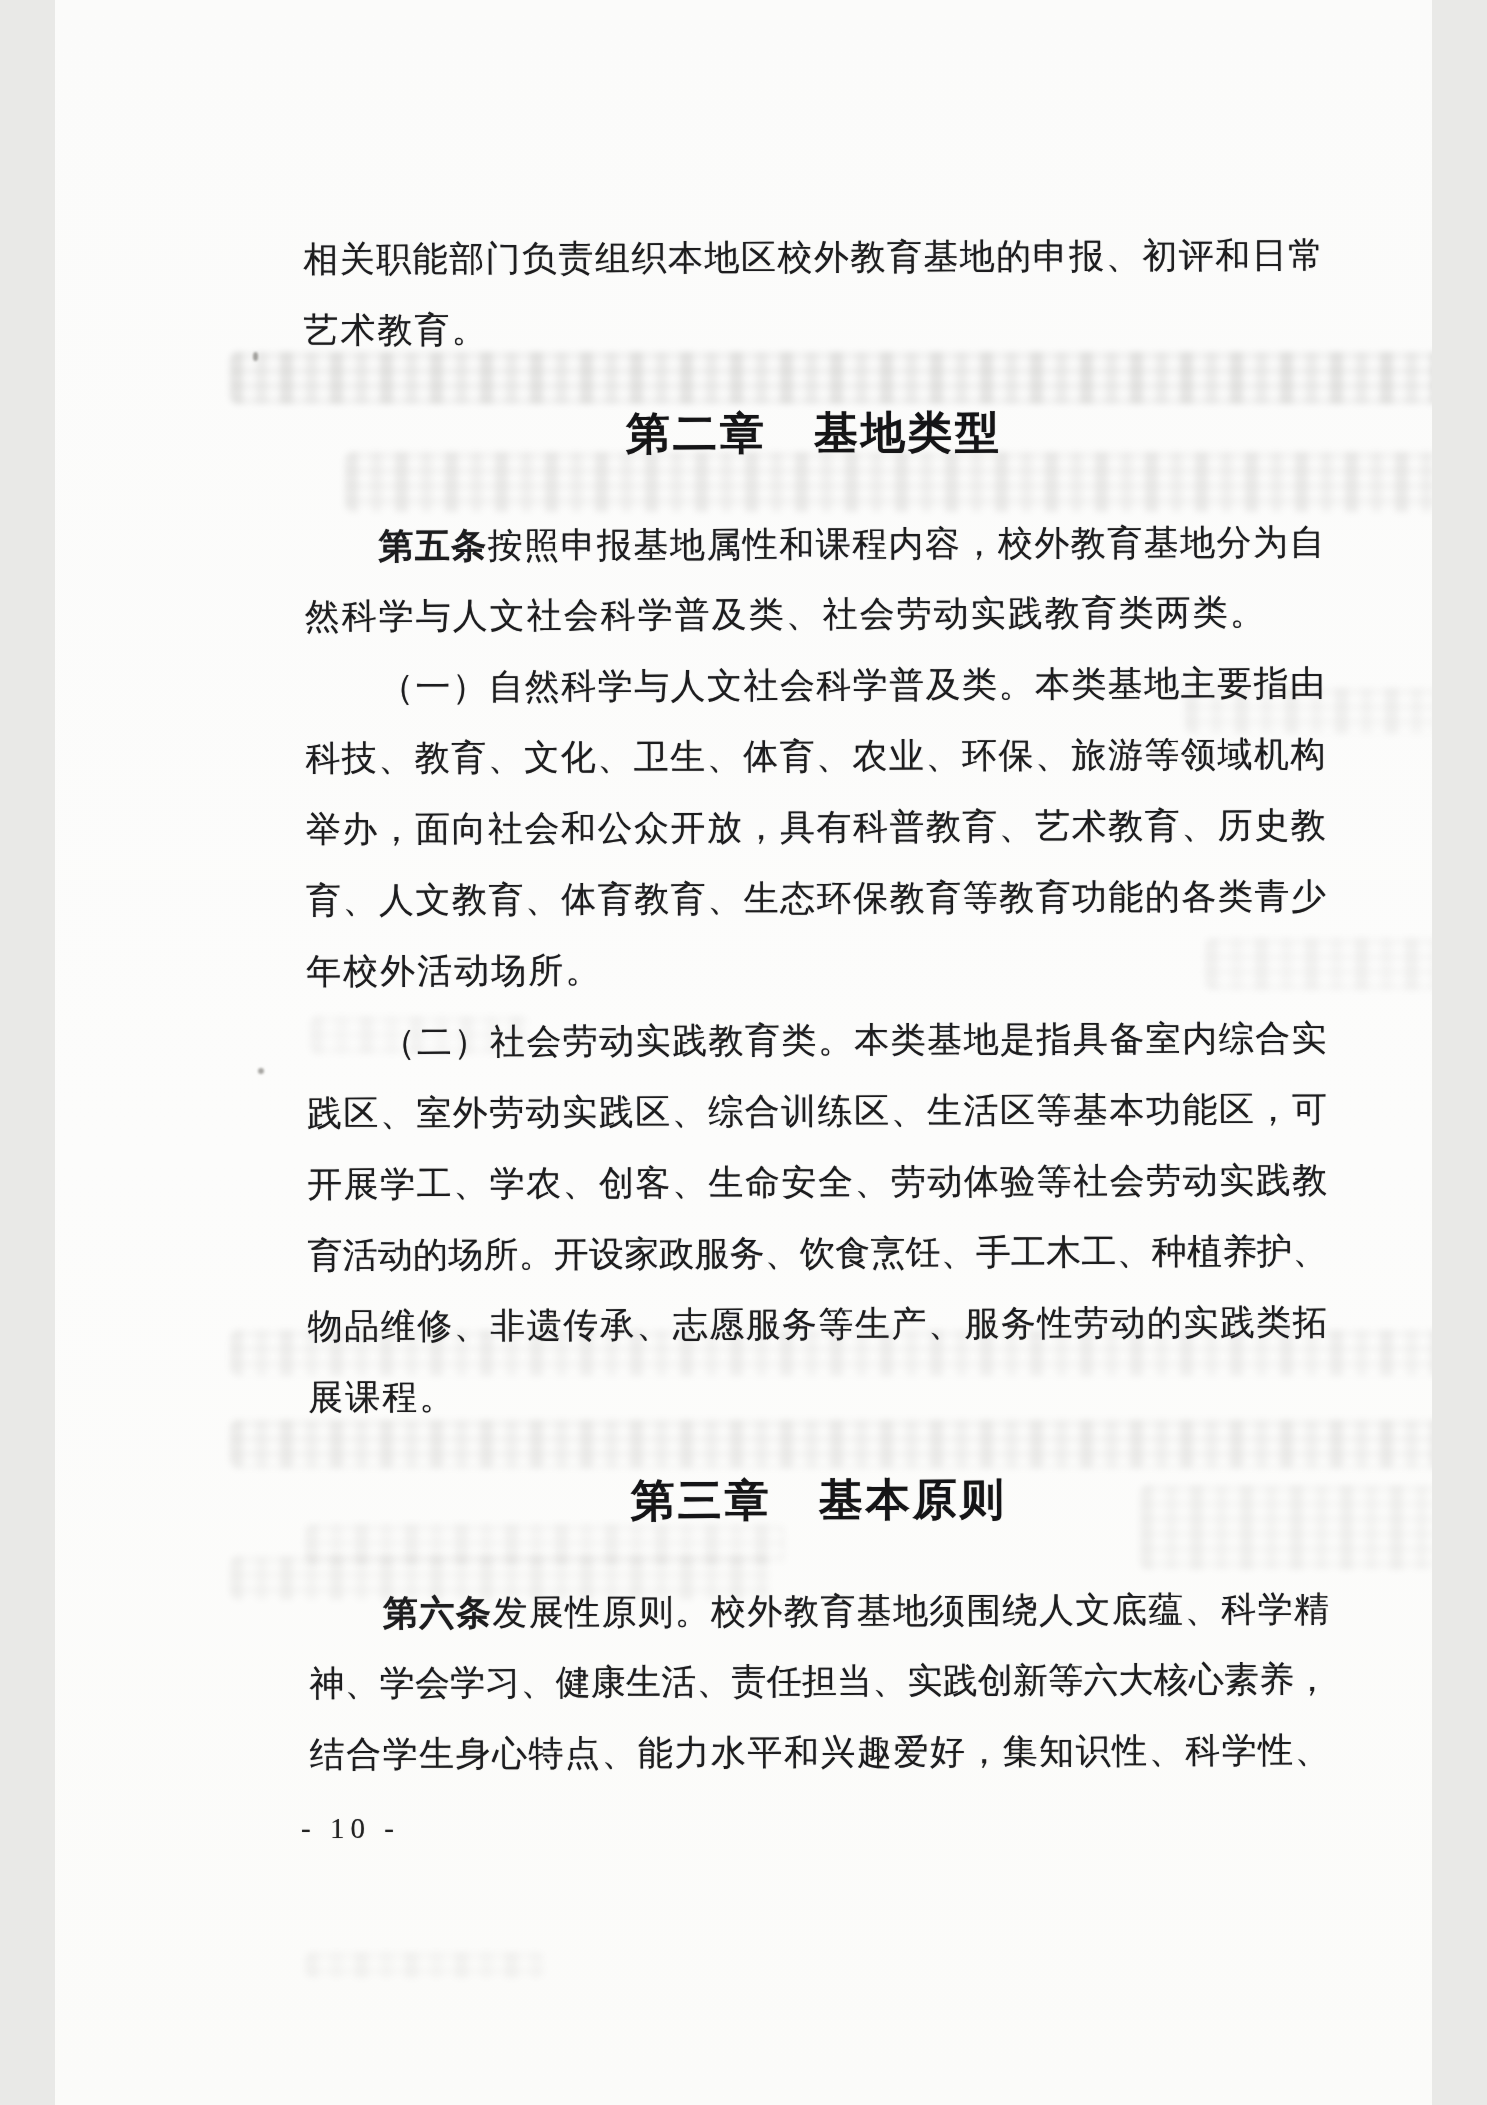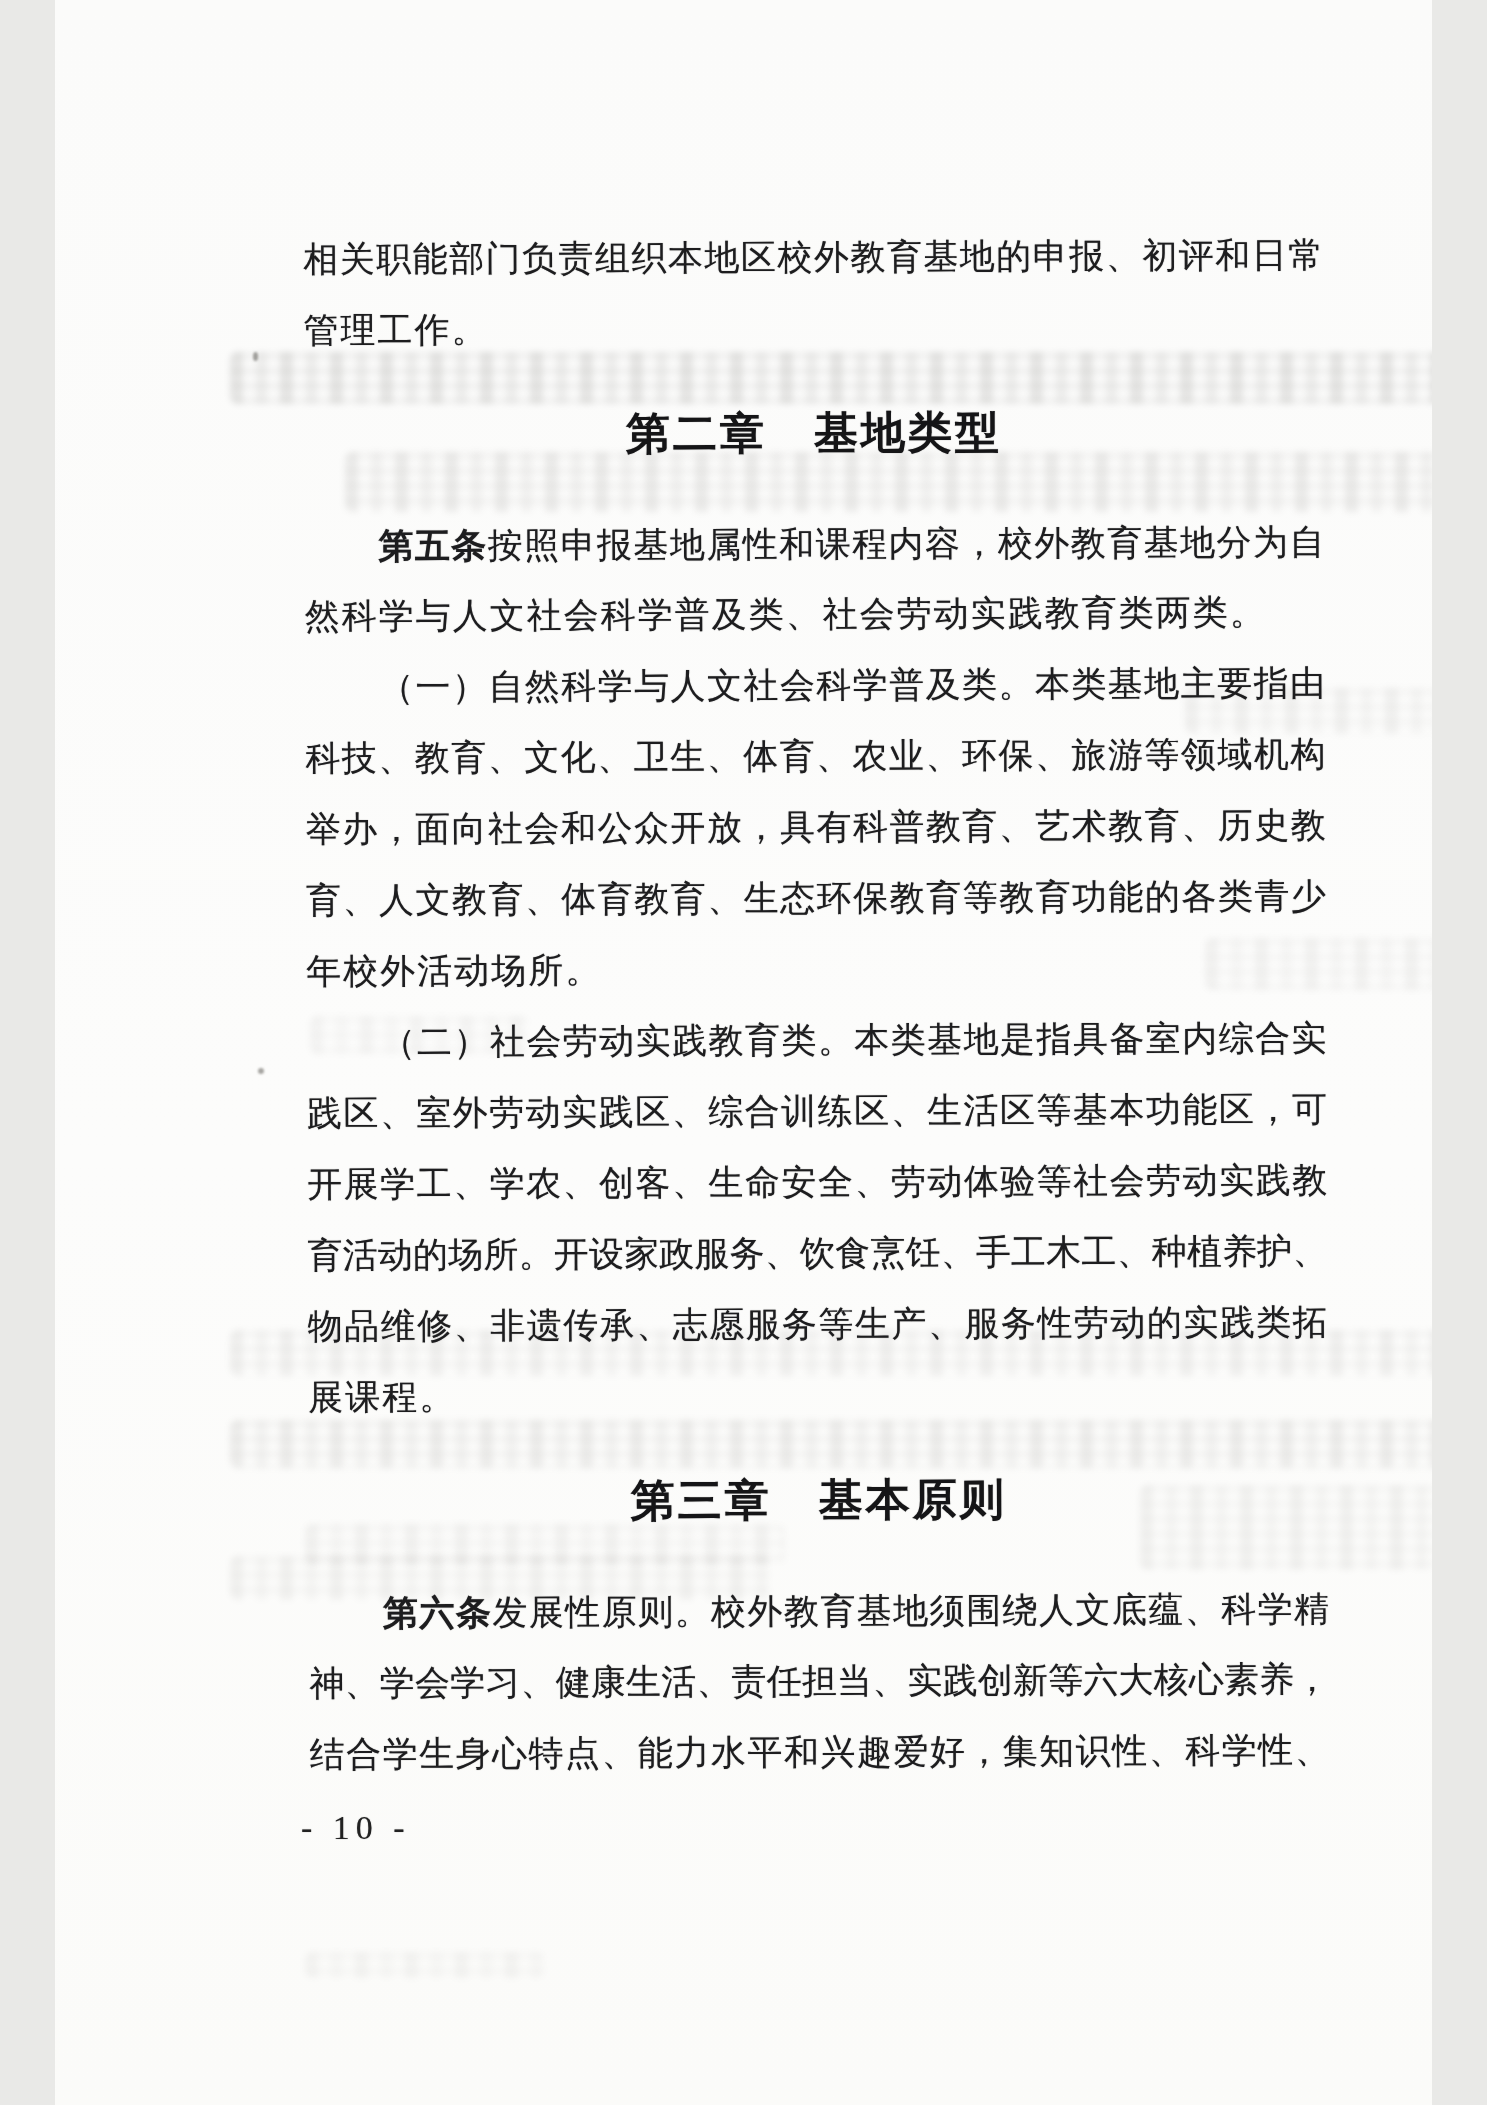--- a/index.html
+++ b/index.html
@@ -65,21 +65,21 @@
     color:#151517;
   }
   .run{display:inline;}
   .run.kw{
     font-family:"Liberation Sans","DejaVu Sans",sans-serif;
     font-weight:700;
   }
   .page-number{
     position:absolute;z-index:2;
     left:246px;top:1806px;
-    font-size:34px;line-height:44px;
+    font-size:29px;line-height:44px;
     letter-spacing:6px;
     color:#222;
     font-family:"Liberation Serif","DejaVu Serif",serif;
     text-shadow:0 0 1px rgba(25,25,25,.5);
   }
 </style>
 </head>
 <body>
 
 <div class="page">
@@ -93,21 +93,21 @@
   <div class="ghost g7"></div>
   <div class="ghost g8"></div>
   <div class="ghost g9"></div>
   <div class="ghost g10"></div>
   <div class="ghost g11"></div>
   <div class="speck s1"></div>
   <div class="speck s2"></div>
 
   <div class="text-block">
       <div class="line justify"><span class="run">相关职能部门负责组织本地区校外教育基地的申报、初评和日常</span></div>
-      <div class="line"><span class="run">管理工作。</span></div>
+      <div class="line"><span class="run">艺术教育。</span></div>
       <div class="line heading"><span class="run">第二章　基地类型</span></div>
       <div class="line justify indent"><span class="run kw">第五条</span><span class="run">按照申报基地属性和课程内容，校外教育基地分为自</span></div>
       <div class="line"><span class="run">然科学与人文社会科学普及类、社会劳动实践教育类两类。</span></div>
       <div class="line justify indent"><span class="run">（一）自然科学与人文社会科学普及类。本类基地主要指由</span></div>
       <div class="line justify"><span class="run">科技、教育、文化、卫生、体育、农业、环保、旅游等领域机构</span></div>
       <div class="line justify"><span class="run">举办，面向社会和公众开放，具有科普教育、艺术教育、历史教</span></div>
       <div class="line justify"><span class="run">育、人文教育、体育教育、生态环保教育等教育功能的各类青少</span></div>
       <div class="line"><span class="run">年校外活动场所。</span></div>
       <div class="line justify indent"><span class="run">（二）社会劳动实践教育类。本类基地是指具备室内综合实</span></div>
       <div class="line justify"><span class="run">践区、室外劳动实践区、综合训练区、生活区等基本功能区，可</span></div>

